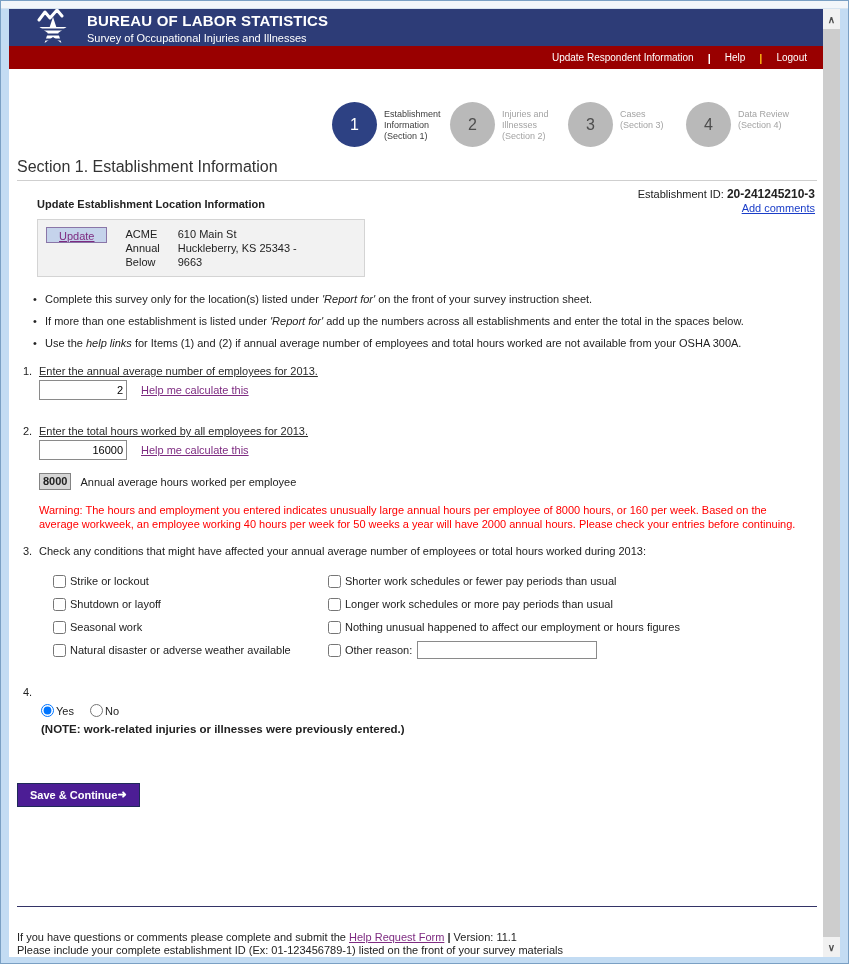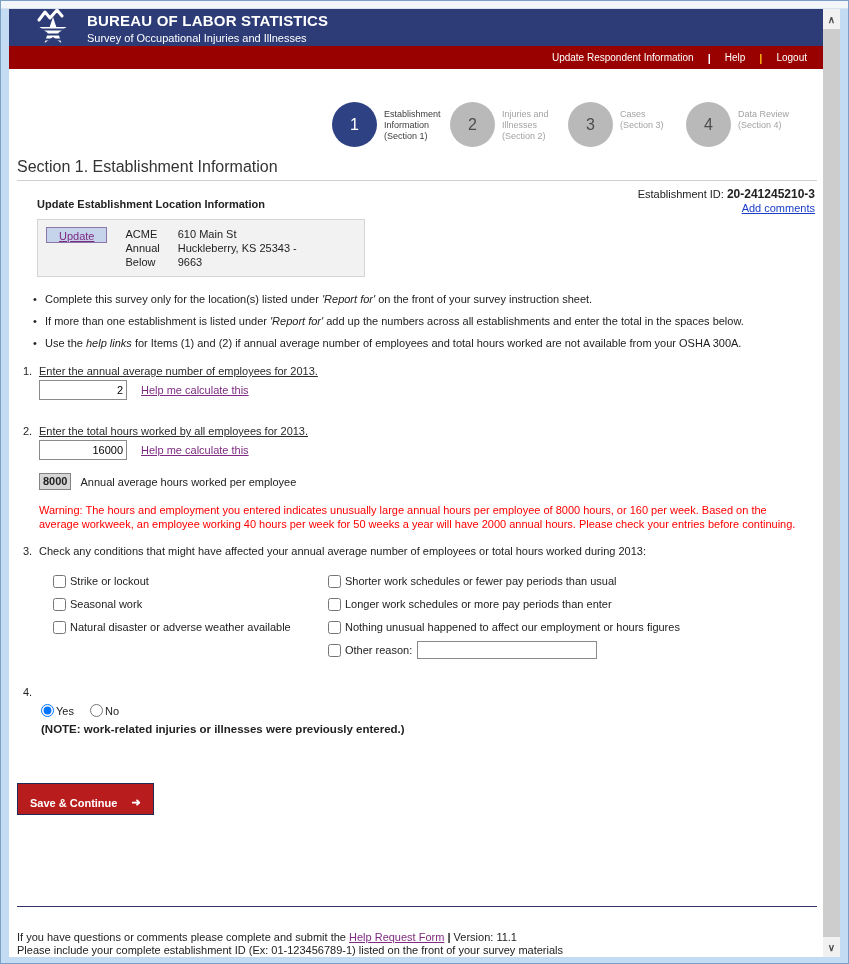--- a/index.html
+++ b/index.html
@@ -75,23 +75,23 @@
   .cb-grid { margin: 13px 0 0 30px; display: flex; }
   .cb-col-left { width: 275px; flex: 0 0 auto; }
   .cb-row { display: flex; align-items: center; height: 22px; margin-bottom: 1px; }
   .cb-row input[type="checkbox"] { width: 13px; height: 13px; margin: 0 4px 0 0; }
   .other-input { width: 180px; height: 18px; border: 1px solid #8a8a8a; margin-left: 5px; font-family: "Liberation Sans", sans-serif; font-size: 11px; }
   .q4 { margin-top: 24px; }
   .radio-row { display: flex; align-items: center; margin: 6px 0 0 18px; }
   .radio-row label { margin: 0 16px 0 2px; }
   .q4-note { margin: 6px 0 0 18px; font-weight: bold; font-size: 11.5px; }
   .save-btn {
-    margin: 48px 0 0 8px; display: inline-flex; align-items: center; gap: 14px;
-    background: #b91c1c; color: #fff; font-weight: bold; font-size: 11px;
-    border: 1px solid #1e2a58; padding: 12px 12px 5px; cursor: pointer; font-family: "Liberation Sans", sans-serif;
+    margin: 48px 0 0 8px; display: inline-flex; align-items: center; gap: 0;
+    background: #4c1d95; color: #fff; font-weight: bold; font-size: 11px;
+    border: 1px solid #1e2a58; padding: 4px 12px 5px; cursor: pointer; font-family: "Liberation Sans", sans-serif;
   }
   
   .footer { position: absolute; left: 8px; right: 8px; top: 897px; border-top: 1px solid #333366; padding-top: 24px; line-height: 13px; }
   .footer .vsep { font-weight: bold; }
   .footer-url { text-align: right; margin-top: 18px; }
   
   .scrollbar { position: absolute; right: 8px; top: 8px; width: 17px; height: 948px; background: #f1f1f1; }
   .scroll-btn { position: absolute; left: 0; width: 17px; height: 20px; background: #f1f1f1; color: #505050; font-size: 10px; font-weight: bold; display: flex; align-items: center; justify-content: center; cursor: pointer; }
   .scroll-btn.up { top: 0; }
   .scroll-btn.down { bottom: 0; }
@@ -239,35 +239,39 @@
         <span>Check any conditions that might have affected your annual average number of employees or total hours worked during 2013:</span>
       </div>
       <div class="cb-grid">
         <div class="cb-col-left">
           <div class="cb-row">
             <input type="checkbox" style="">
             <label>Strike or lockout</label>
           </div>
           <div class="cb-row">
             <input type="checkbox" style="">
+            <label>Shutdown or layoff</label>
+          </div>
+          <div class="cb-row">
+            <input type="checkbox" style="">
             <label>Seasonal work</label>
           </div>
           <div class="cb-row">
             <input type="checkbox" style="">
             <label>Natural disaster or adverse weather available</label>
           </div>
         </div>
         <div>
           <div class="cb-row">
             <input type="checkbox" style="">
             <label>Shorter work schedules or fewer pay periods than usual</label>
           </div>
           <div class="cb-row">
             <input type="checkbox" style="">
-            <label>Longer work schedules or more pay periods than enter</label>
+            <label>Longer work schedules or more pay periods than usual</label>
           </div>
           <div class="cb-row">
             <input type="checkbox" style="">
             <label>Nothing unusual happened to affect our employment or hours figures</label>
           </div>
           <div class="cb-row">
             <input type="checkbox" style="">
             <label>Other reason:</label>
             <input class="other-input" type="text" value="" style="">
           </div>

